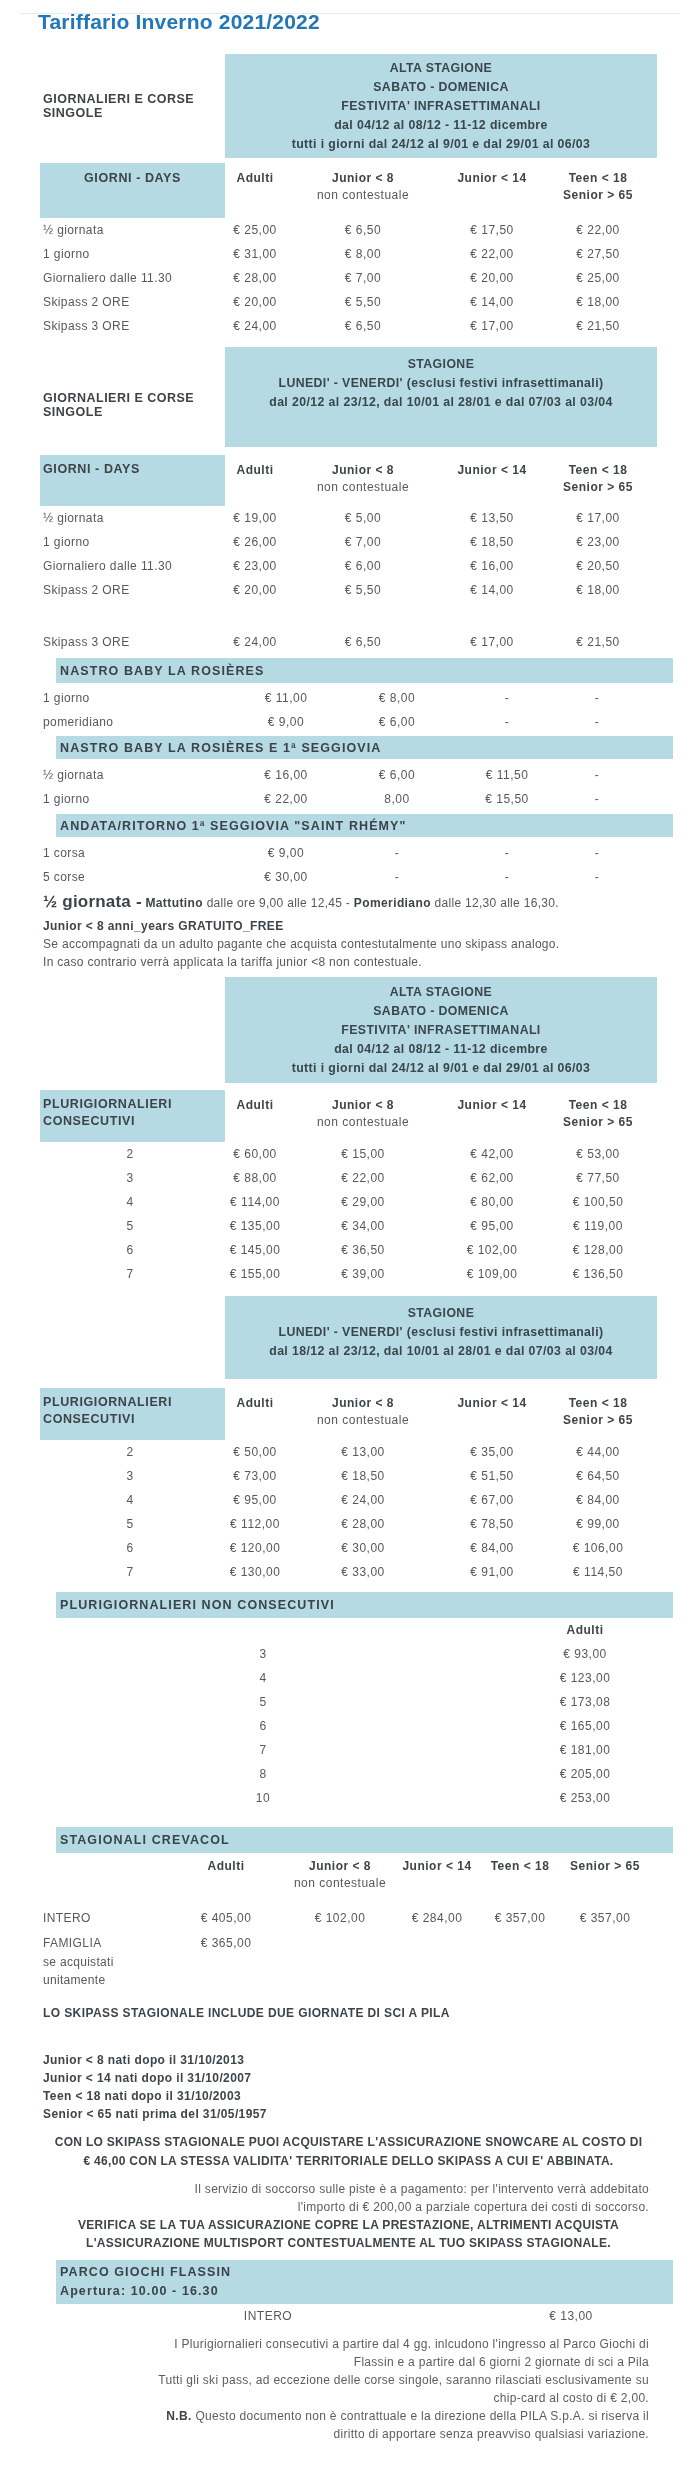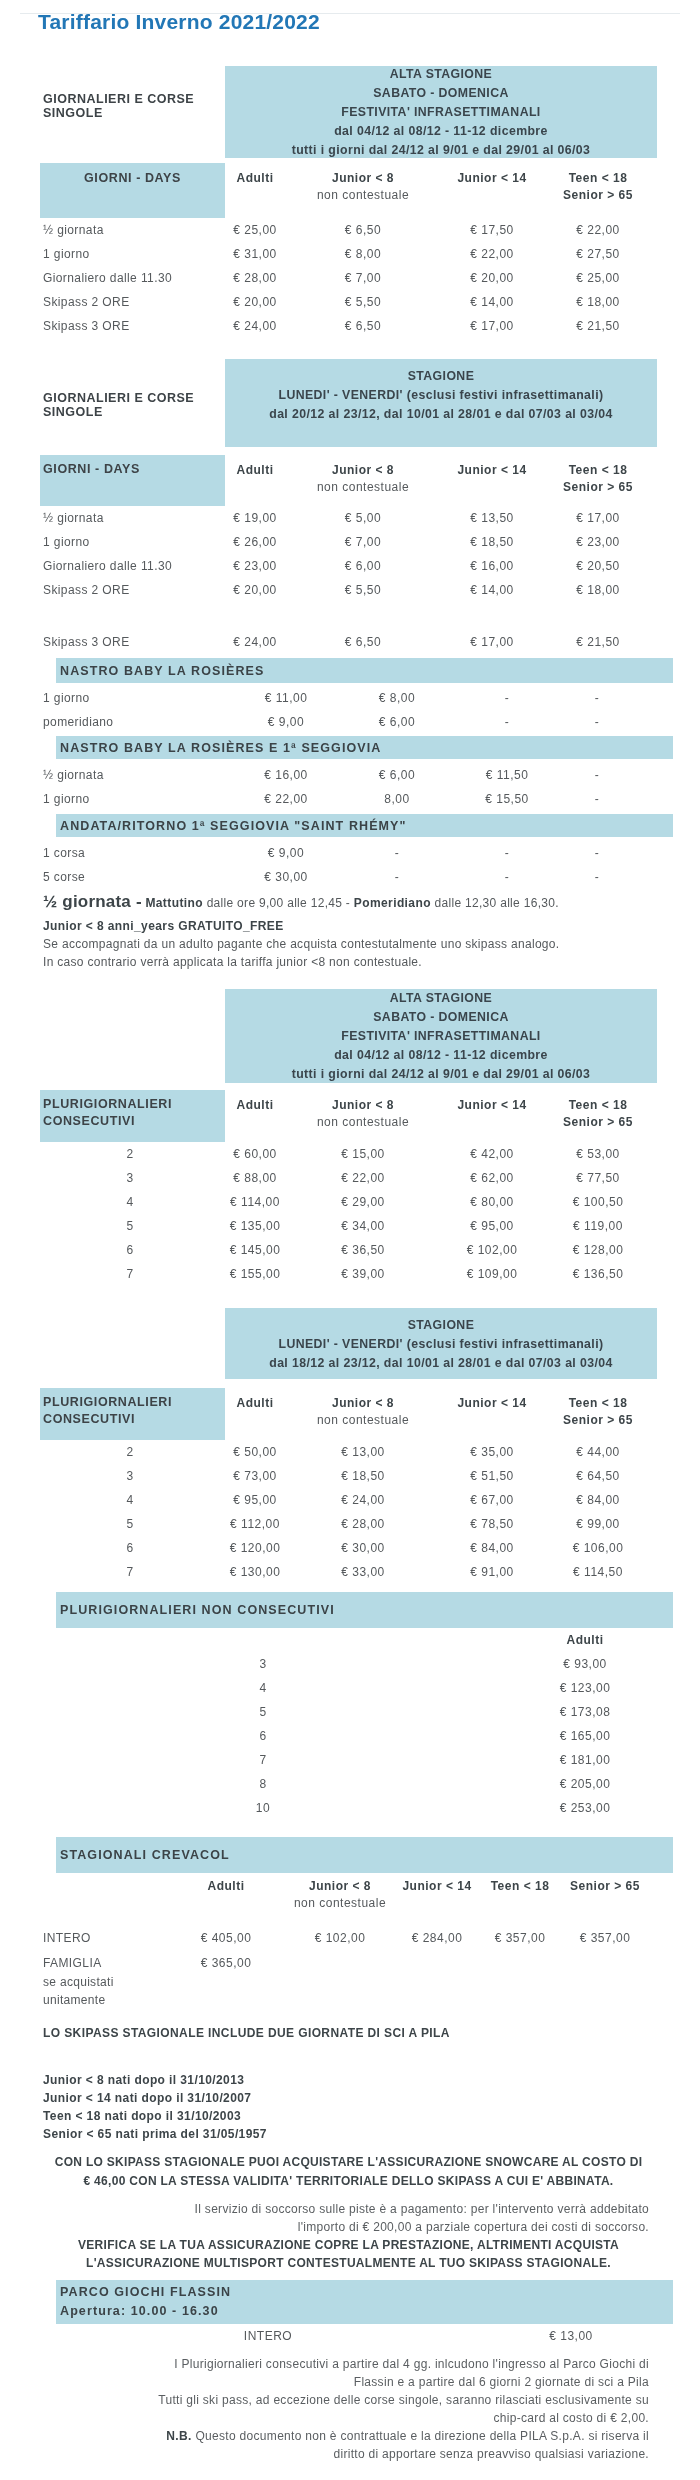--- a/index.html
+++ b/index.html
@@ -15,21 +15,21 @@
   .b{font-weight:700;color:#3d4549;}
   
   .season-sec{position:relative;width:700px;}
   .h104{height:104px}.h100{height:100px}.h106{height:106px}.h83{height:83px}
   .side-label{position:absolute;left:43px;width:162px;font-weight:700;color:#3d4347;
     font-size:12.5px;line-height:14px;letter-spacing:0.5px;}
   .side-center{top:50%;transform:translateY(-50%);}
   .side-top44{top:44px;}
   .season-box{position:absolute;left:225px;top:0;bottom:0;width:432px;background:var(--band);
     display:flex;flex-direction:column;align-items:center;text-align:right;
-    font-weight:700;color:#3a454c;font-size:12.3px;line-height:19px;letter-spacing:0.4px;box-sizing:border-box;margin-top:12px;}
+    font-weight:700;color:#3a454c;font-size:12.3px;line-height:19px;letter-spacing:0.4px;box-sizing:border-box;}
   .box-center{justify-content:center;}
   .box-top{justify-content:flex-start;padding-top:8px;}
   
   .thead{position:relative;width:700px;}
   .h55{height:55px}.h51{height:51px}.h52{height:52px}.h40{height:40px}
   .th-box{position:absolute;left:40px;top:0;bottom:0;width:185px;background:var(--band);
     font-weight:700;color:#3d4347;font-size:12.5px;letter-spacing:0.6px;box-sizing:border-box;}
   .th-box.centered{display:flex;align-items:flex-start;justify-content:center;padding-top:8px;}
   .th-box.leftal{padding:6px 6px 0 3px;line-height:17px;}
   .thead .cell{line-height:14px;top:8px;}
@@ -45,21 +45,21 @@
   .m1{left:255px}.m2{left:363px}.m3{left:492px}.m4{left:598px}
   .s1{left:286px}.s2{left:397px}.s3{left:507px}.s4{left:597px}
   .days{left:130px}.days2{left:263px}.np{left:585px}
   .k1{left:226px}.k2{left:340px}.k3{left:437px}.k4{left:520px}.k5{left:605px}
   .pkl{left:268px}.pkp{left:571px}
   .gap-above{margin-top:28px;}
   
   .band{position:relative;margin-left:56px;width:617px;background:var(--band);
     font-weight:700;letter-spacing:1.1px;color:#3b4347;font-size:12.5px;
     display:flex;align-items:center;padding-left:4px;box-sizing:border-box;}
-  .h25{height:25px}.h23{height:23px}.h22{height:36px}
+  .h25{height:25px}.h23{height:23px}.h22{height:26px}
   .band.h44{height:44px;flex-direction:column;align-items:flex-start;justify-content:center;line-height:19px;}
   
   .note-line{margin-left:43px;height:18px;line-height:18px;}
   .bold-note{font-weight:700;color:#3d4549;letter-spacing:0.4px;}
   .mezza{margin-left:43px;height:22px;line-height:22px;color:#55595c;}
   .mezza .big{font-size:17px;font-weight:700;color:#3d4549;letter-spacing:0.2px;}
   .cpar{margin-left:40px;width:617px;text-align:center;font-weight:700;color:#3d4549;line-height:19px;letter-spacing:0.3px;}
   .cpar.lh18{line-height:18px;}
   .par{margin-left:43px;width:606px;line-height:18px;color:#5a5e61;text-align:right;}
   .small-line{margin-left:43px;height:18px;line-height:18px;}

